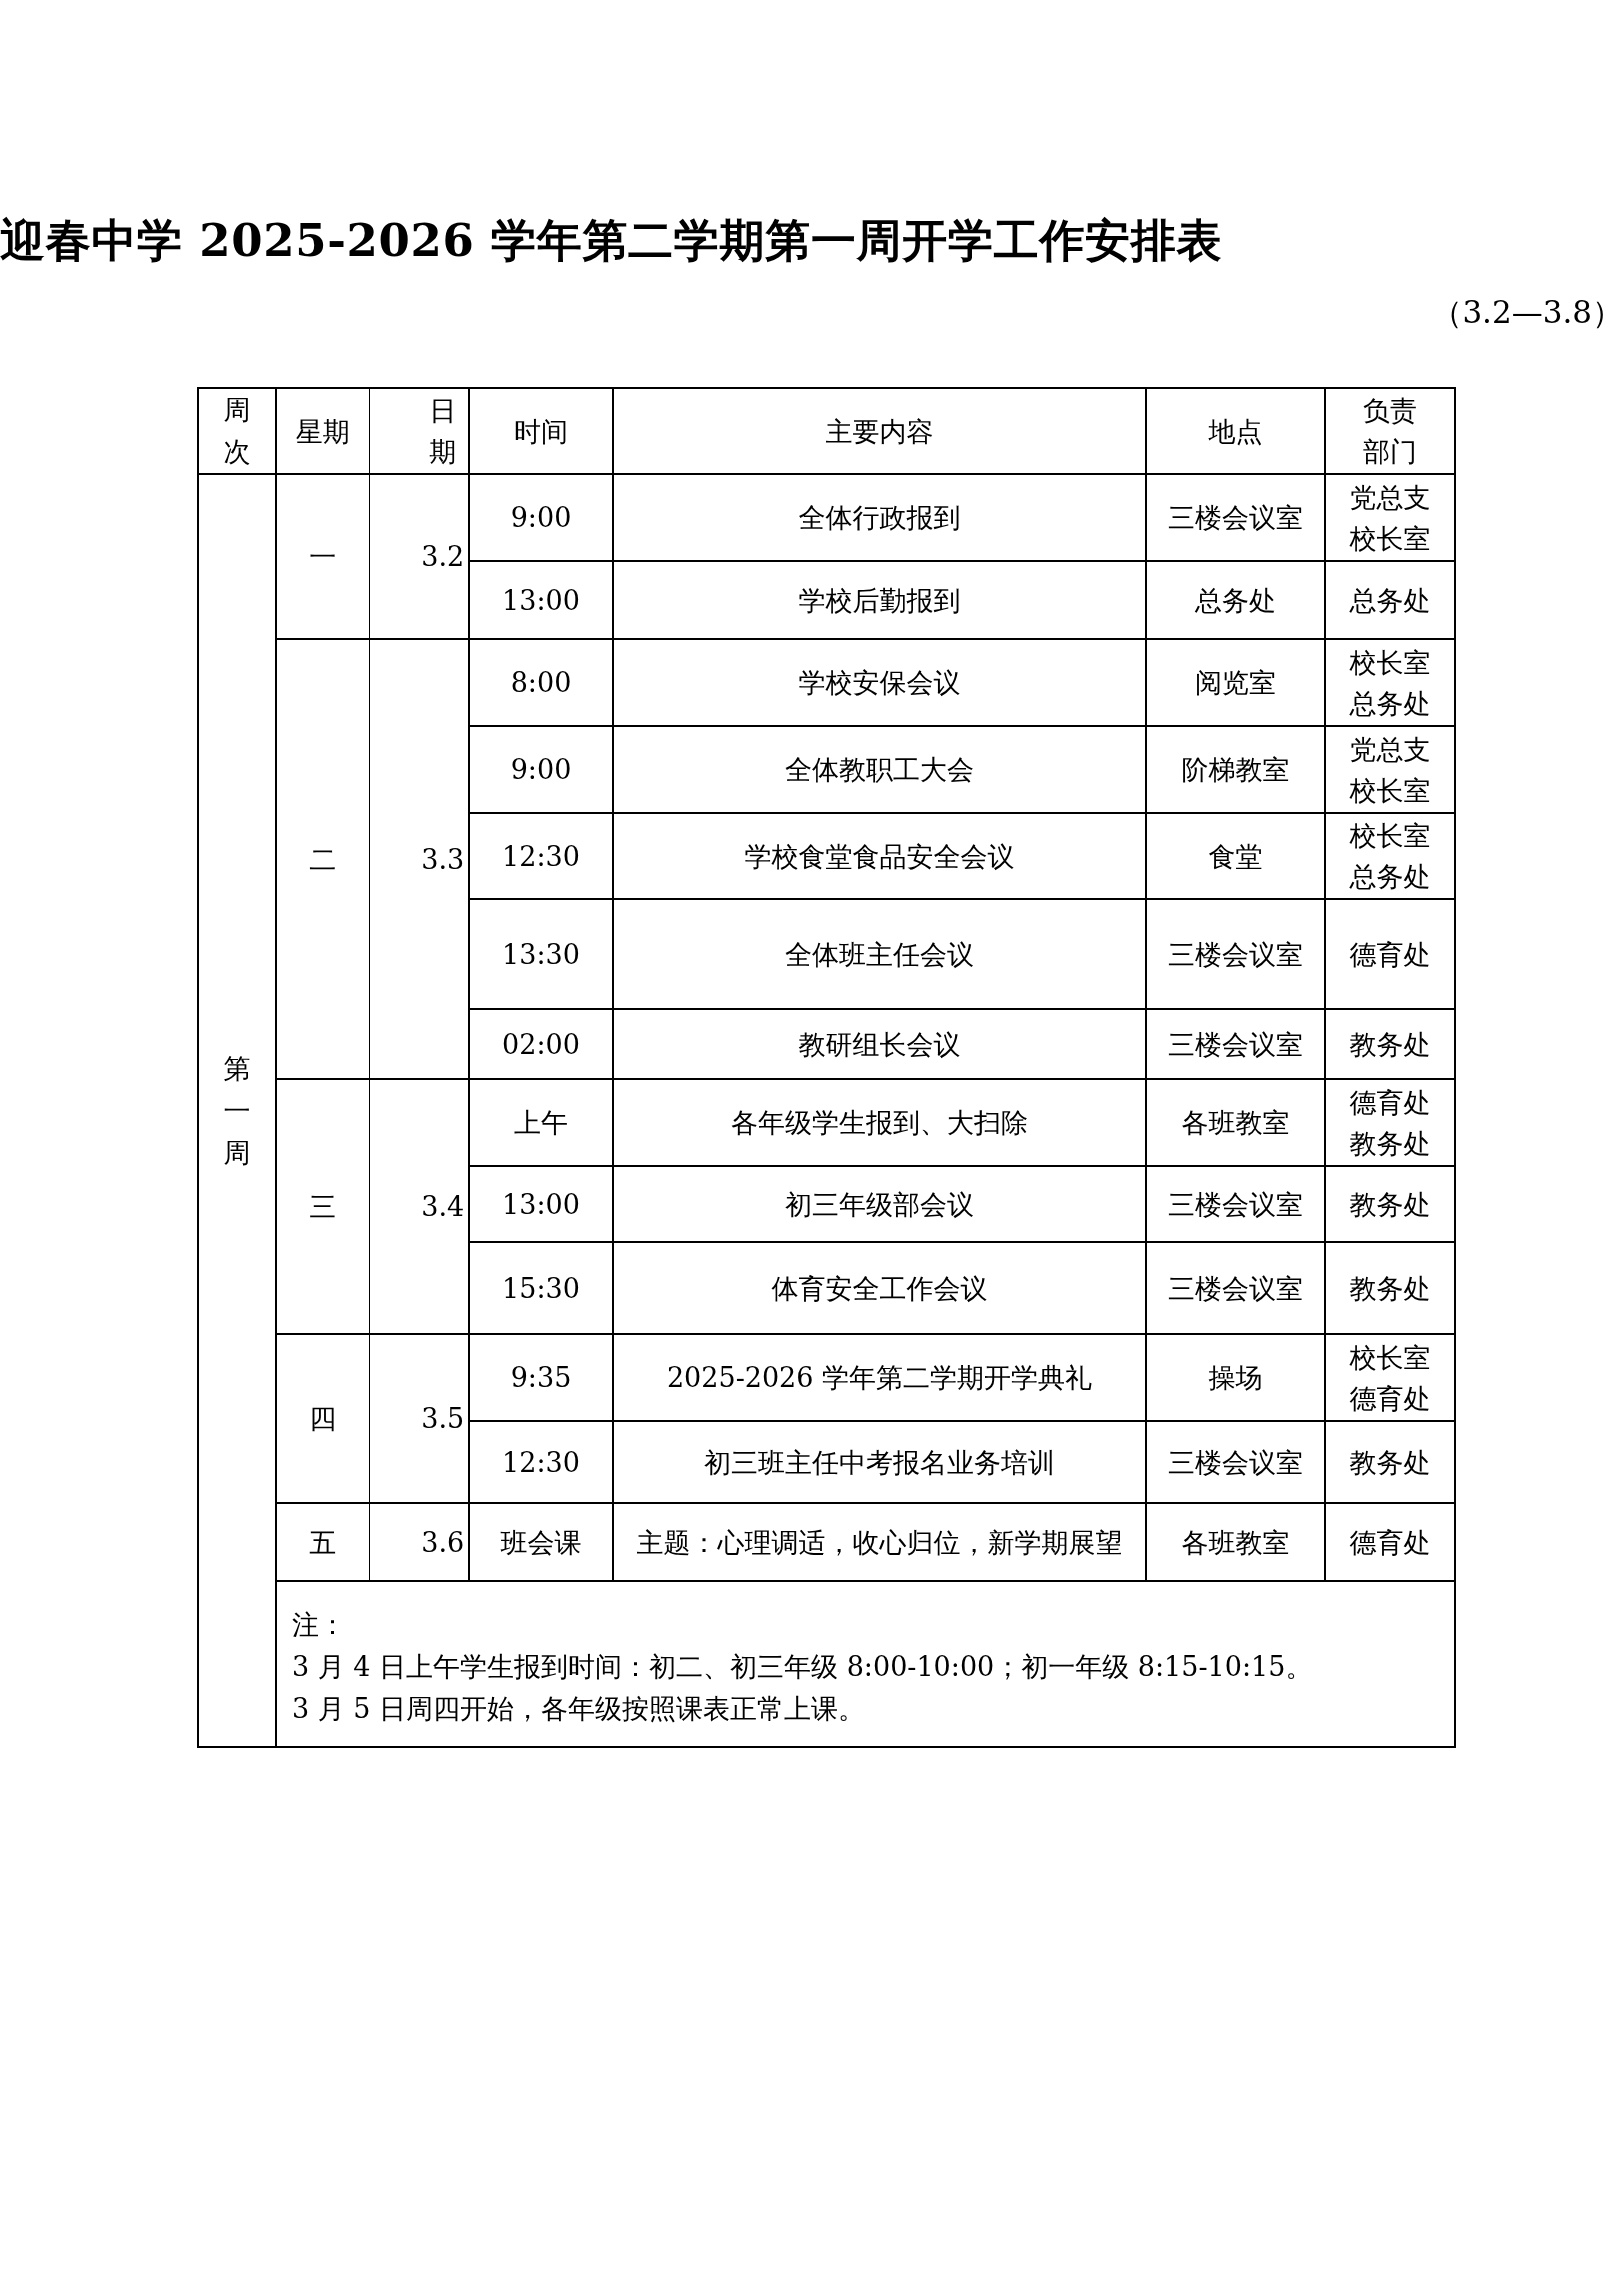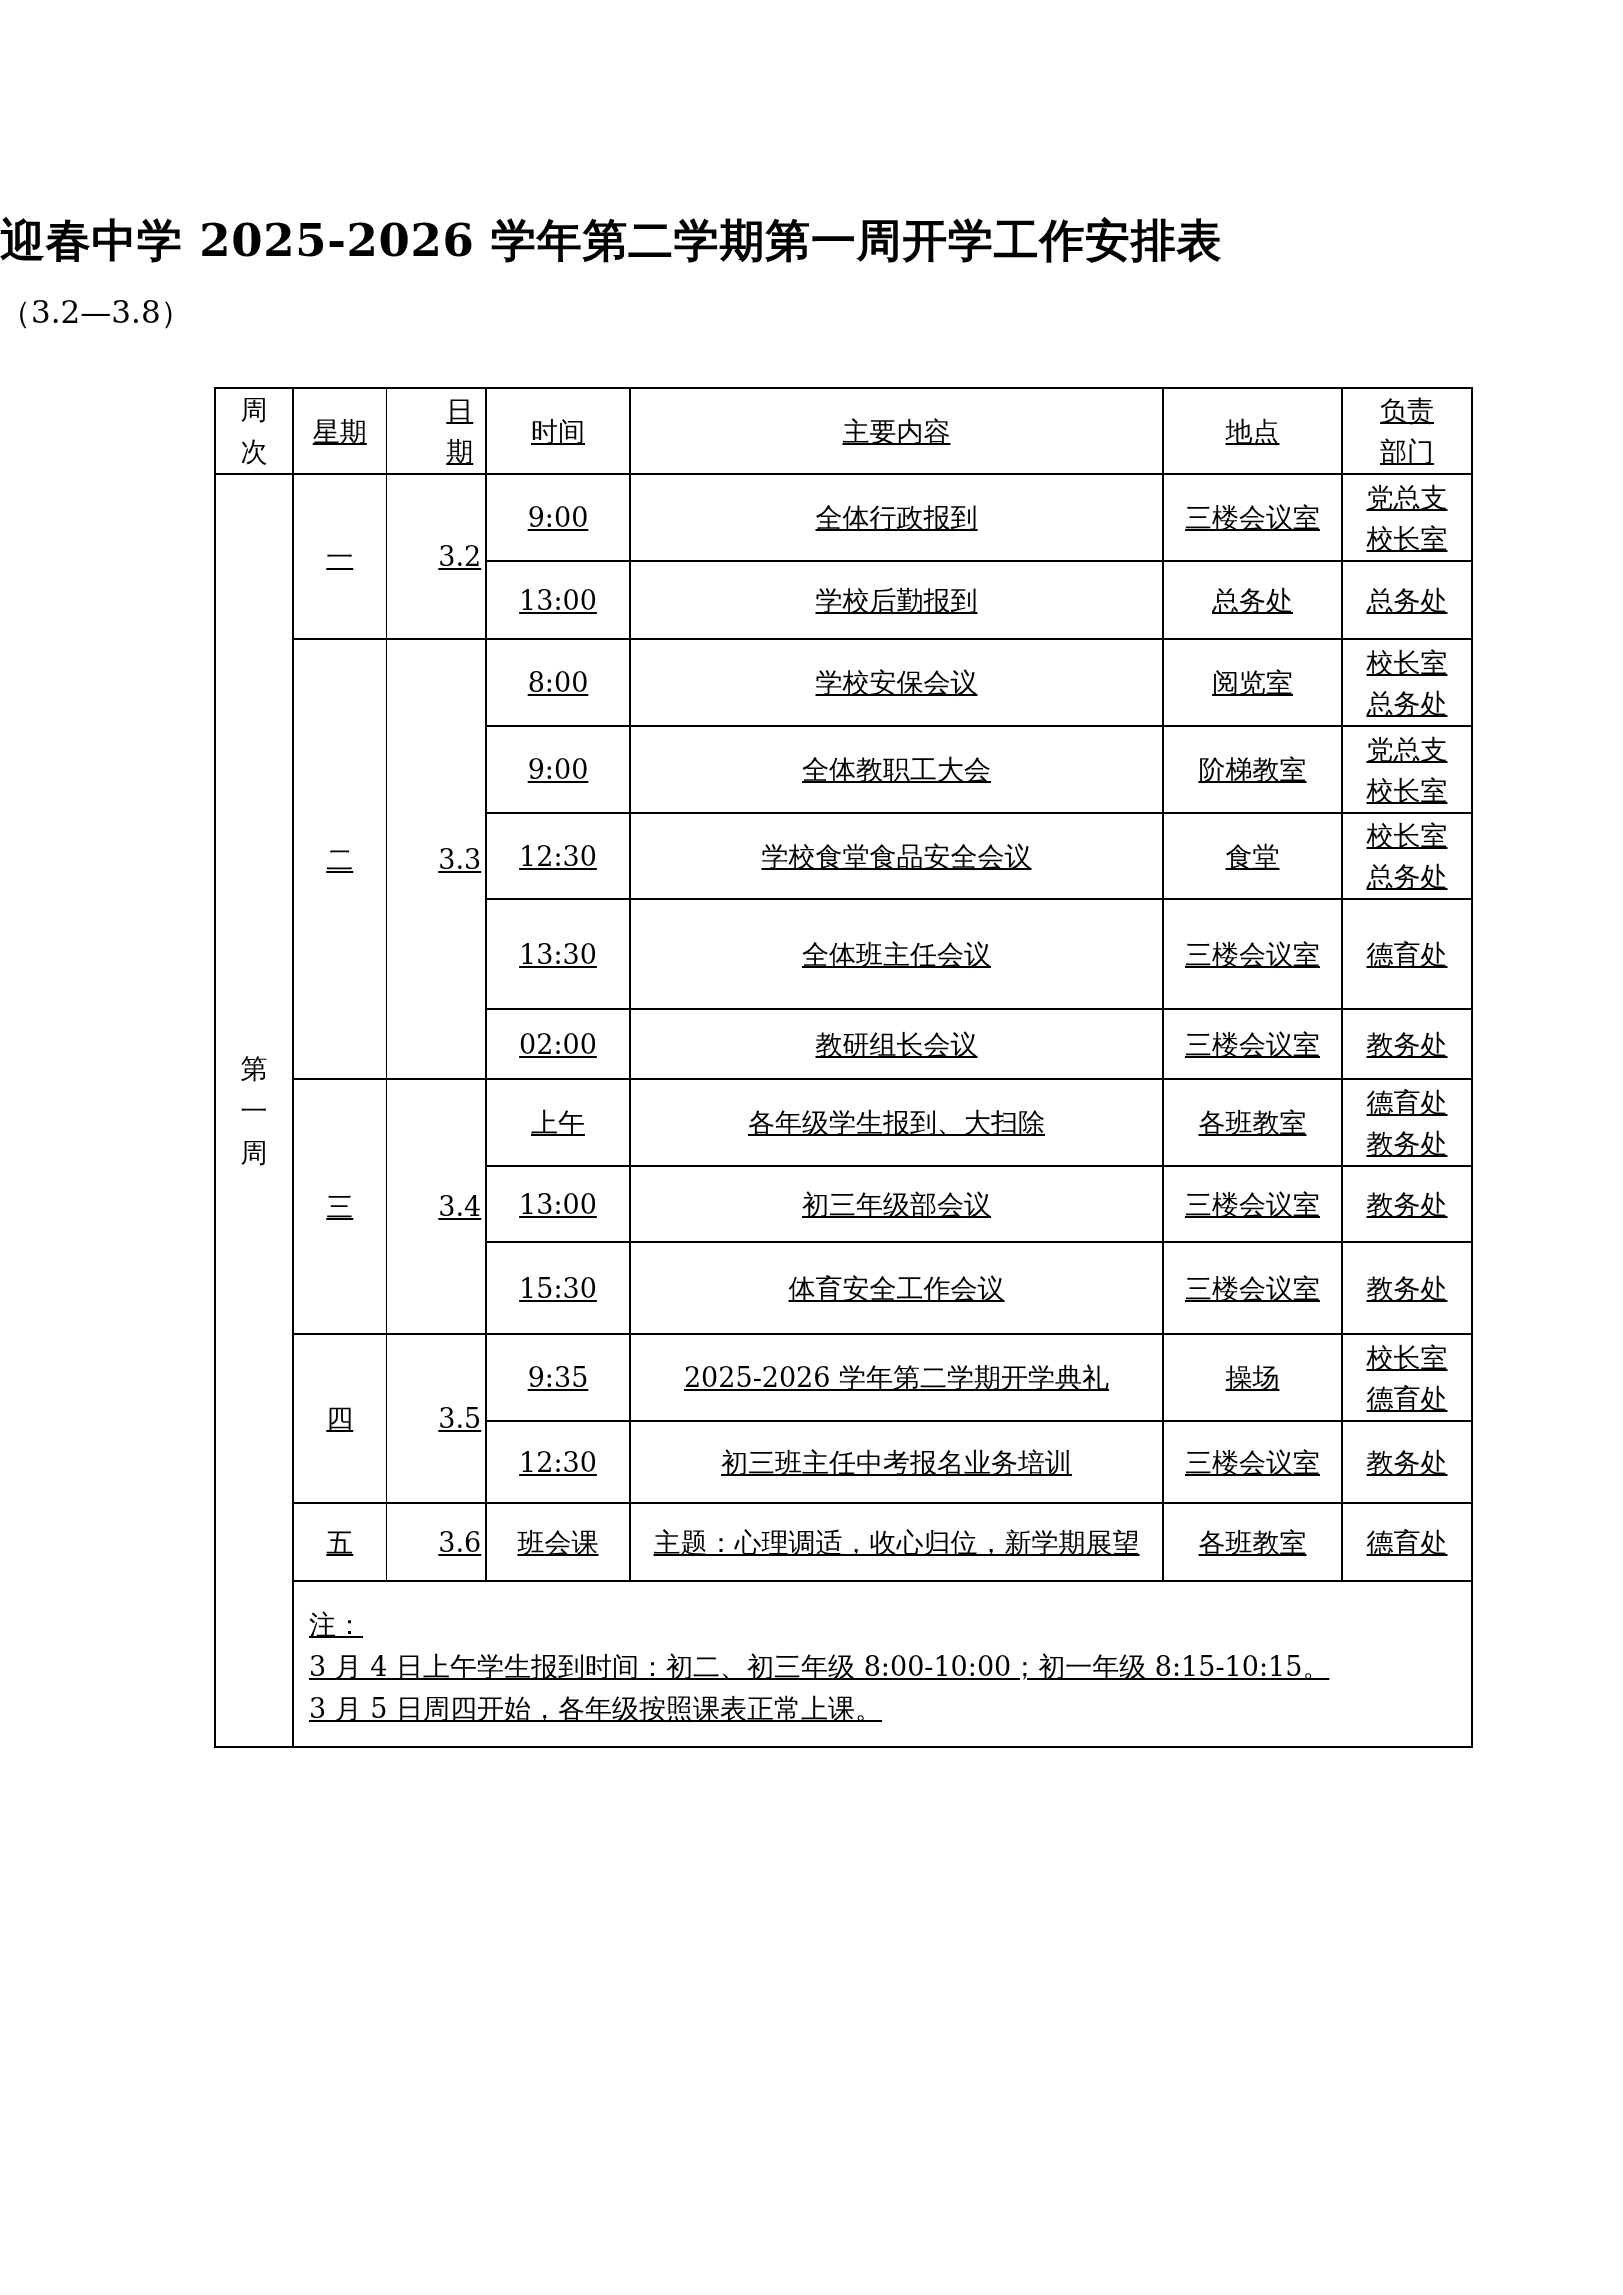--- a/index.html
+++ b/index.html
@@ -1,19 +1,19 @@
 <!DOCTYPE html>
 <html style="font-size:11px"><head>
 <meta charset="utf-8">
 <style>
   html, body { margin:0; padding:0; background:#ffffff; }
   body { width:1623px; height:2295px; position:relative; font-family:"DejaVu Serif","Liberation Serif",serif; color:#000; }
   .title { position:absolute; left:0; width:1623px; top:211px; text-align:left; font-size:45px; font-weight:bold; letter-spacing:0.7px; }
-  .subtitle { position:absolute; left:0; width:1623px; top:292px; text-align:left; font-size:31px; }
-  table.sched { position:absolute; left:214px; top:387px; width:1256px; border-collapse:collapse; table-layout:fixed;text-decoration:underline; }
+  .subtitle { position:absolute; left:0; width:1623px; top:292px; text-align:right; font-size:31px; }
+  table.sched { position:absolute; left:197px; top:387px; width:1256px; border-collapse:collapse; table-layout:fixed; }
   table.sched td { border:2px solid #000; text-align:center; vertical-align:middle; font-size:27px; line-height:41px; padding:0; }
   table.sched td.thin-r { border-right:0.7px solid #000; }
   table.sched td.thin-l { border-left:0.7px solid #000;padding-left:48px; }
   .vert { display:inline-block; width:1em; line-height:42px; }
   .note { text-align:left !important; padding:20.5px 0 13.6px 15px !important; line-height:42px !important; font-size:27px; }
   .note div { white-space:nowrap; }
   .dept { line-height:41px; }
 </style>
 </head>
 <body>

